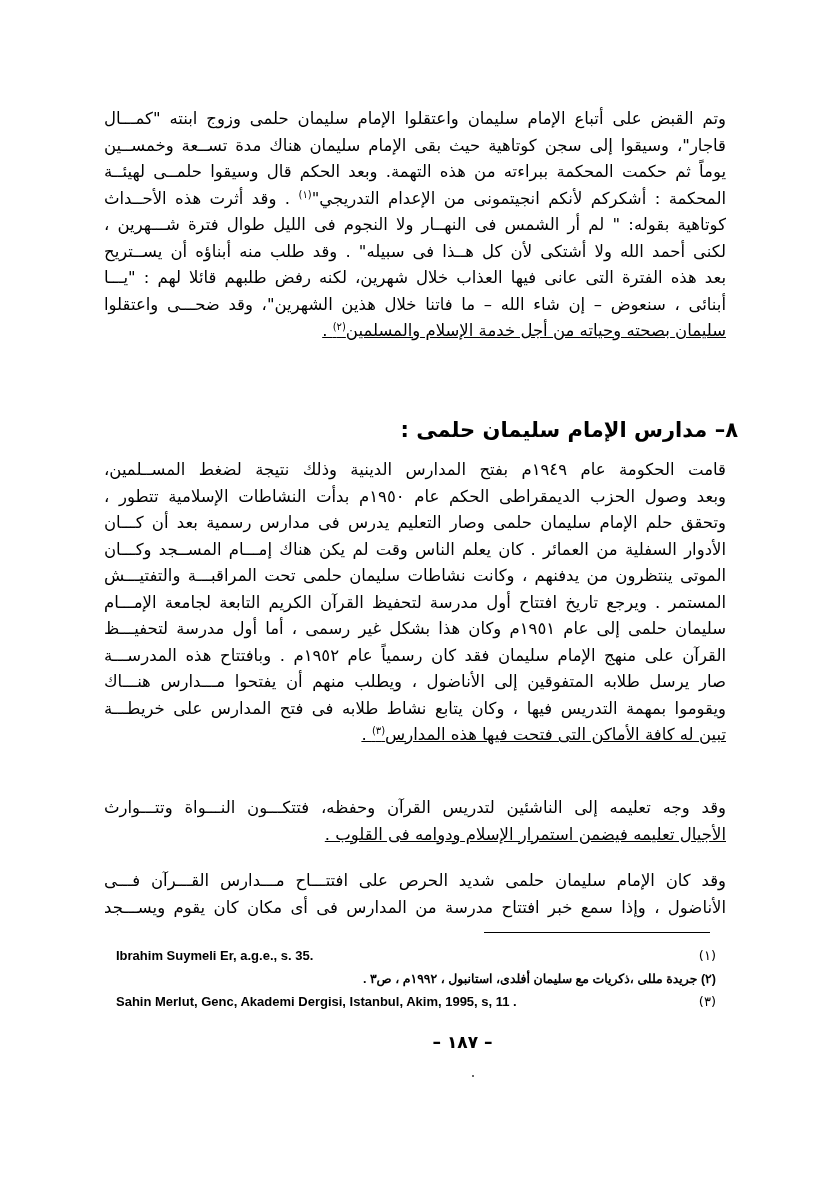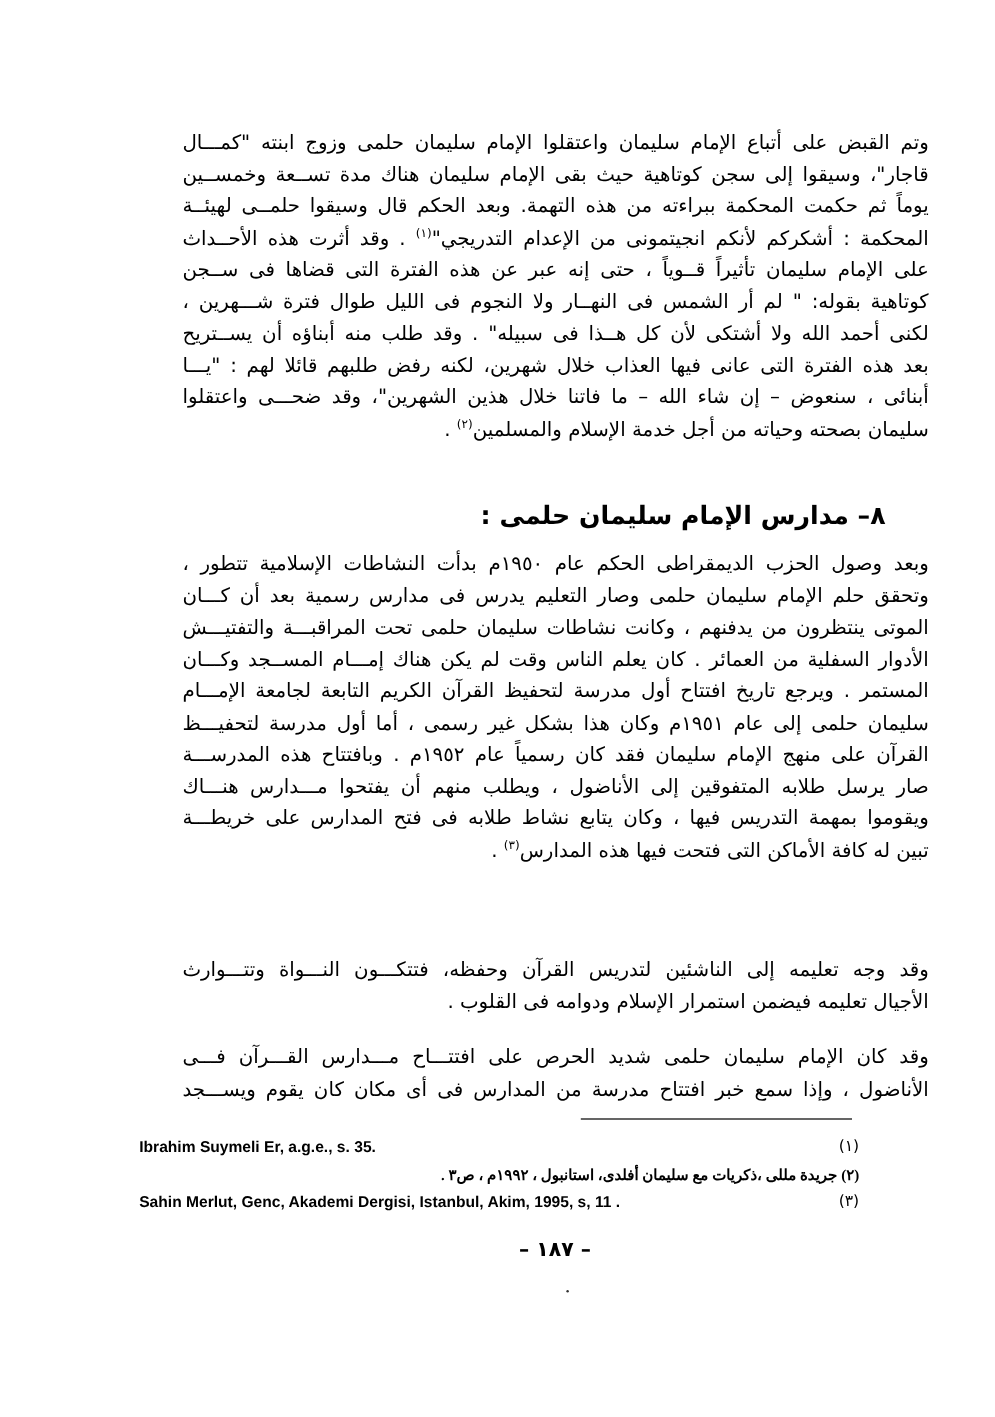--- a/index.html
+++ b/index.html
@@ -1,62 +1,62 @@
 <!DOCTYPE html>
 <html><head>
 <meta charset="utf-8">
 <style>
   html, body { margin: 0; padding: 0; background: #ffffff; }
   body { width: 829px; height: 1181px; position: relative; overflow: hidden; color: #000; }
   .page { position: absolute; left: 0; top: 0; width: 829px; height: 1181px; background: #fff; }
   .text-block { position: absolute; left: 104px; width: 622px; direction: rtl;
-    font-family: "DejaVu Sans", sans-serif; font-size: 16.5px; line-height: 26.5px; text-align: justify; text-align-last: right; margin-left: 48px; }
+    font-family: "DejaVu Sans", sans-serif; font-size: 16.5px; line-height: 26.5px; text-align: justify; text-align-last: right; }
   .para-line { display: block; white-space: nowrap; text-align: justify; text-align-last: justify; height: 26.5px; overflow: hidden; }
-  .para-line.last { text-align-last: right; }
+  .para-line.last { text-align-last: right; text-decoration: underline; }
   .p1 { top: 106px; }
   .heading { position: absolute; top: 418px; left: 116px; width: 622px; direction: rtl; text-align: right;
     font-family: "DejaVu Sans", sans-serif; font-size: 21px; font-weight: bold; }
   .p2 { top: 457px; }
   .p3 { top: 795px; }
   .p4 { top: 868px; }
   sup { font-size: 10px; line-height: 0; vertical-align: super; }
   .footnote-rule { position: absolute; left: 484px; top: 932px; width: 226px; height: 0; border-top: 1.5px solid #000; }
   .footnotes { position: absolute; top: 948px; left: 104px; width: 612px; font-family: "Liberation Serif", serif; font-size: 13px; }
   .fn { position: relative; height: 23px; }
   .fn .num { position: absolute; right: 0; top: 0; direction: rtl; font-family: "DejaVu Sans", sans-serif; font-size: 13px; }
   .fn .latin { position: absolute; left: 12px; top: 0; direction: ltr; font-weight: bold; font-family: Liberation Sans, sans-serif; }
-  .fn .arabic { position: absolute; right: 0; top: 0; direction: rtl; font-family: Liberation Serif, serif; font-size: 12.5px; font-weight: bold; }
+  .fn .arabic { position: absolute; right: 0; top: 0; direction: rtl; font-family: Liberation Sans, sans-serif; font-size: 12.5px; font-weight: bold; }
   .page-number { position: absolute; top: 1032px; left: 0; width: 829px; text-align: center; font-family: "DejaVu Sans", sans-serif; font-size: 17px; font-weight: bold; direction: rtl; padding-left: 48px; }
   .speck { position: absolute; left: 472px; top: 1075px; width: 2px; height: 2px; background: #333; border-radius: 1px; }
 </style>
 </head>
 <body>
 
 <div class="page">
 
   <div class="text-block p1">
     <span class="para-line">وتم القبض على أتباع الإمام سليمان واعتقلوا الإمام سليمان حلمى وزوج ابنته "كمـــال</span>
     <span class="para-line">قاجار"، وسيقوا إلى سجن كوتاهية حيث بقى الإمام سليمان هناك مدة تســعة وخمســين</span>
     <span class="para-line">يوماً ثم حكمت المحكمة ببراءته من هذه التهمة. وبعد الحكم قال وسيقوا حلمــى لهيئــة</span>
     <span class="para-line"><span>المحكمة : أشكركم لأنكم انجيتمونى من الإعدام التدريجي"</span><sup>(١)</sup><span> . وقد أثرت هذه الأحــداث</span></span>
-    <span class="para-line">على الإمام سليمان تأثيراً قــوياً ، حتى إنه عبر عن هذه الفترة التى قضاها فى ســجن</span>
     <span class="para-line">كوتاهية بقوله: " لم أر الشمس فى النهــار ولا النجوم فى الليل طوال فترة شـــهرين ،</span>
     <span class="para-line">لكنى أحمد الله ولا أشتكى لأن كل هــذا فى سبيله" . وقد طلب منه أبناؤه أن يســتريح</span>
     <span class="para-line">بعد هذه الفترة التى عانى فيها العذاب خلال شهرين، لكنه رفض طلبهم قائلا لهم : "يـــا</span>
     <span class="para-line">أبنائى ، سنعوض – إن شاء الله – ما فاتنا خلال هذين الشهرين"، وقد ضحـــى واعتقلوا</span>
     <span class="para-line last"><span>سليمان بصحته وحياته من أجل خدمة الإسلام والمسلمين</span><sup>(٢)</sup><span> .</span></span>
   </div>
 
   <div class="heading">٨– مدارس الإمام سليمان حلمى :</div>
 
   <div class="text-block p2">
+    <span class="para-line">    قامت الحكومة عام ١٩٤٩م بفتح المدارس الدينية وذلك نتيجة لضغط المســلمين،</span>
     <span class="para-line">وبعد وصول الحزب الديمقراطى الحكم عام ١٩٥٠م بدأت النشاطات الإسلامية تتطور ،</span>
     <span class="para-line">وتحقق حلم الإمام سليمان حلمى وصار التعليم يدرس فى مدارس رسمية بعد أن كـــان</span>
+    <span class="para-line">الأدوار السفلية من العمائر . كان يعلم الناس وقت لم يكن هناك إمـــام المســجد وكـــان</span>
     <span class="para-line">الموتى ينتظرون من يدفنهم ، وكانت نشاطات سليمان حلمى تحت المراقبـــة والتفتيـــش</span>
-    <span class="para-line">الأدوار السفلية من العمائر . كان يعلم الناس وقت لم يكن هناك إمـــام المســجد وكـــان</span>
     <span class="para-line">المستمر . ويرجع تاريخ افتتاح أول مدرسة لتحفيظ القرآن الكريم التابعة لجامعة الإمـــام</span>
     <span class="para-line">سليمان حلمى إلى عام ١٩٥١م وكان هذا بشكل غير رسمى ، أما أول مدرسة لتحفيـــظ</span>
     <span class="para-line">القرآن على منهج الإمام سليمان فقد كان رسمياً عام ١٩٥٢م . وبافتتاح هذه المدرســـة</span>
     <span class="para-line">صار يرسل طلابه المتفوقين إلى الأناضول ، ويطلب منهم أن يفتحوا مـــدارس هنـــاك</span>
     <span class="para-line">ويقوموا بمهمة التدريس فيها ، وكان يتابع نشاط طلابه فى فتح المدارس على خريطـــة</span>
     <span class="para-line last"><span>تبين له كافة الأماكن التى فتحت فيها هذه المدارس</span><sup>(٣)</sup><span> .</span></span>
   </div>
 
   <div class="text-block p3">
     <span class="para-line">    وقد وجه تعليمه إلى الناشئين لتدريس القرآن وحفظه، فتتكـــون النـــواة وتتـــوارث</span>

